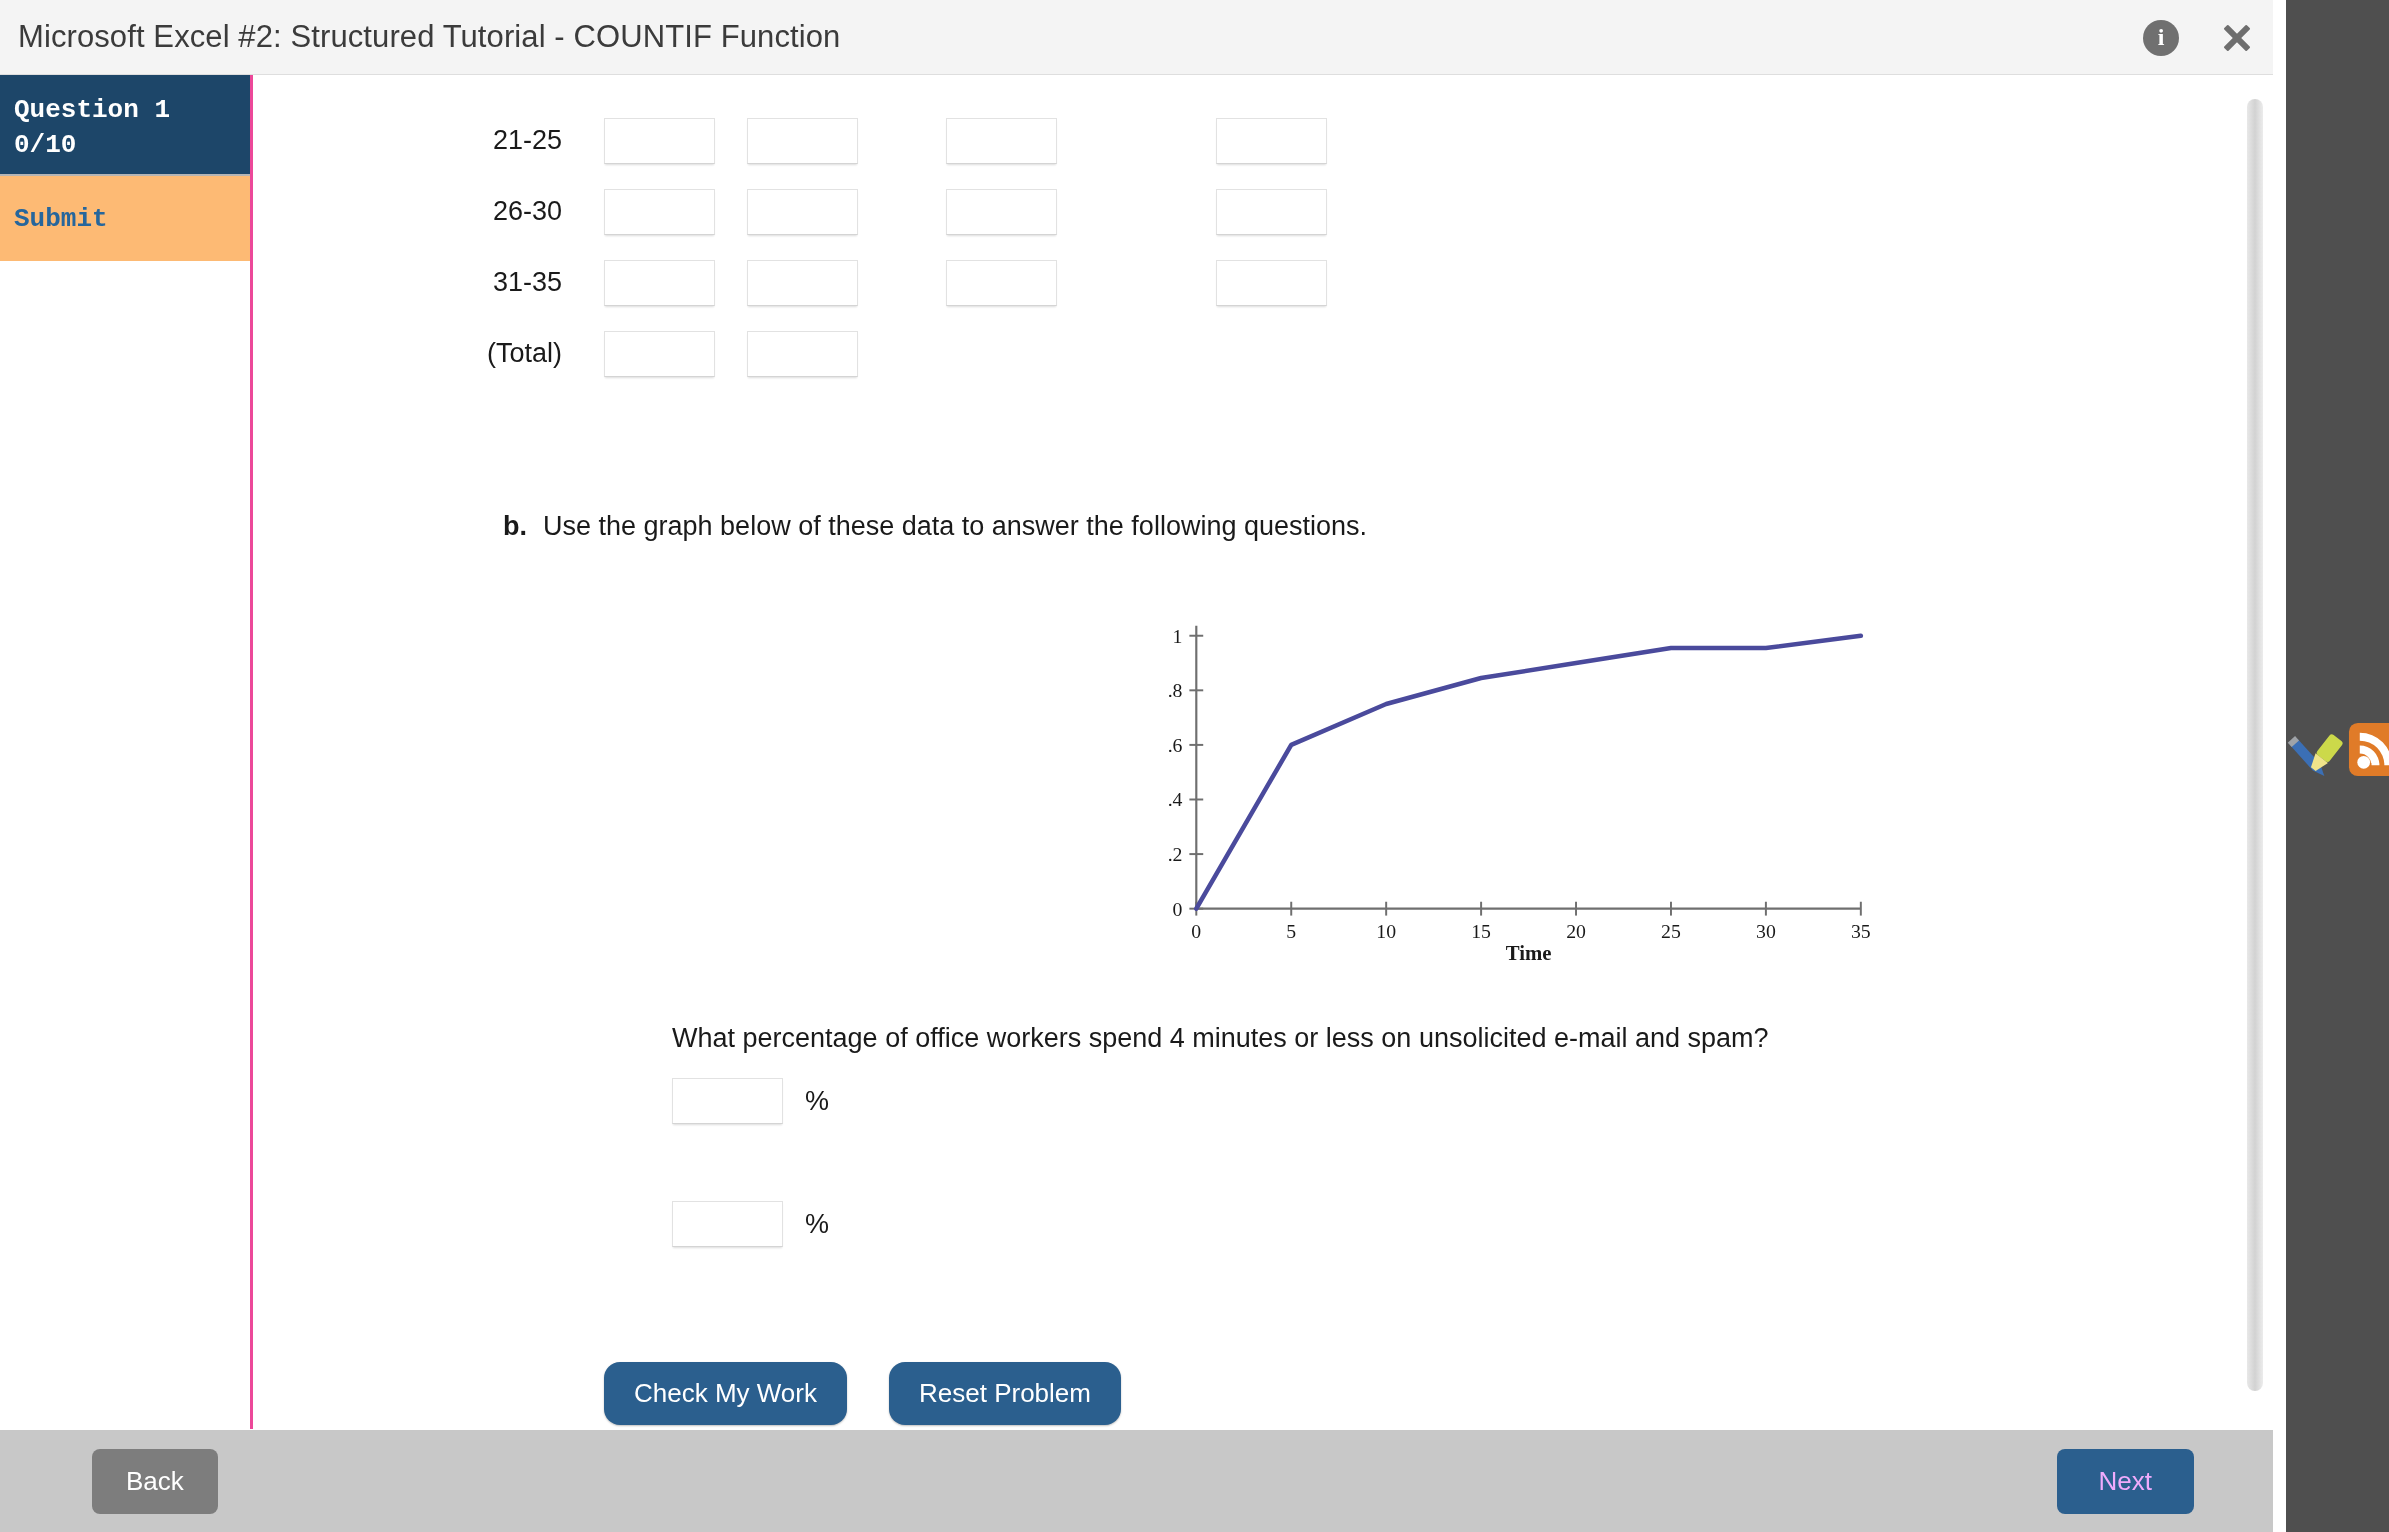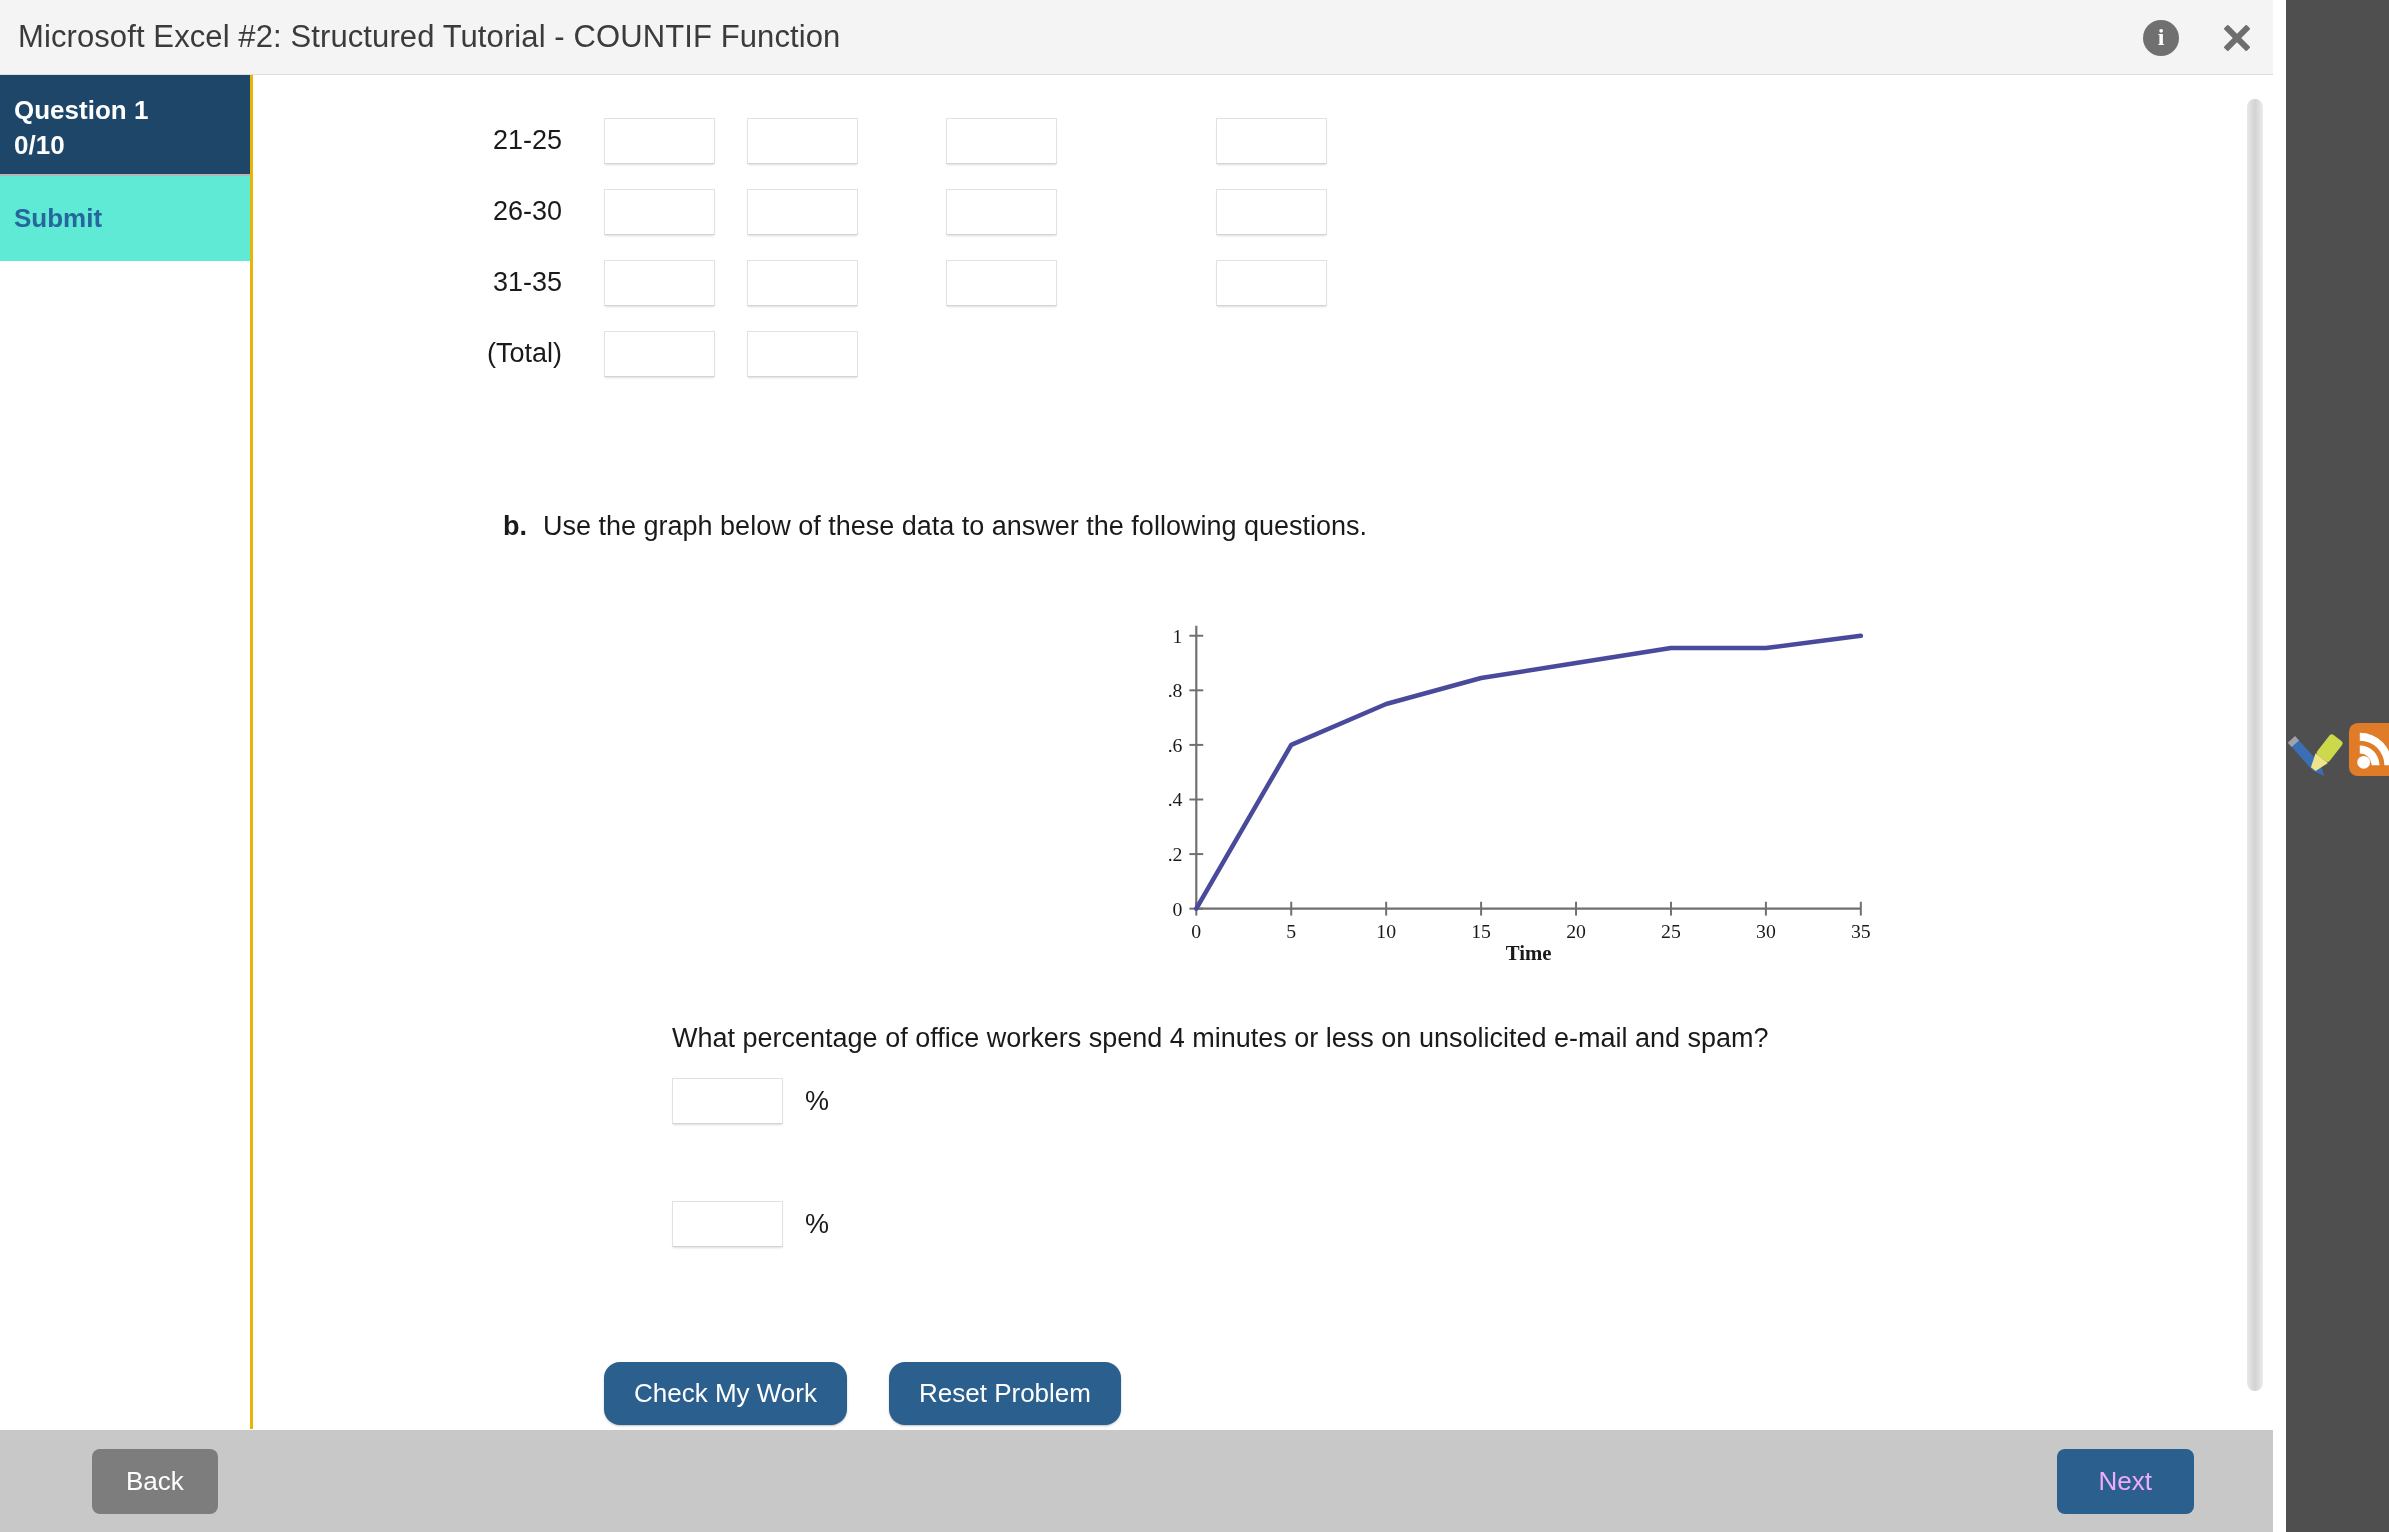--- a/index.html
+++ b/index.html
@@ -74,33 +74,34 @@
     position: relative;
     height: 1354px;
     display: flex;
     background: #ffffff;
   }
 
   
   .sidebar {
     width: 253px; flex: 0 0 253px;
     background: #ffffff;
-    border-right: 3px solid #eab308;
+    border-right: 3px solid #ec4899;
     position: relative;
+    font-family: Liberation Mono, monospace;
   }
   .q-block {
     background: #1d4669;
     color: #ffffff;
     padding: 18px 14px 20px 14px;
     height: 99px;
   }
   .q-title { font-size: 26px; font-weight: bold; line-height: 1.35; }
   .q-score { font-size: 26px; font-weight: bold; line-height: 1.35; }
   .submit-block {
-    background: #5eead4;
+    background: #fdba74;
     height: 87px;
     display: flex; align-items: center;
     padding-left: 14px;
     border-top: 2px solid #b5b5b5;
   }
   .submit-link {
     color: #26669c; font-size: 26px; font-weight: bold; cursor: pointer;
   }
 
   

